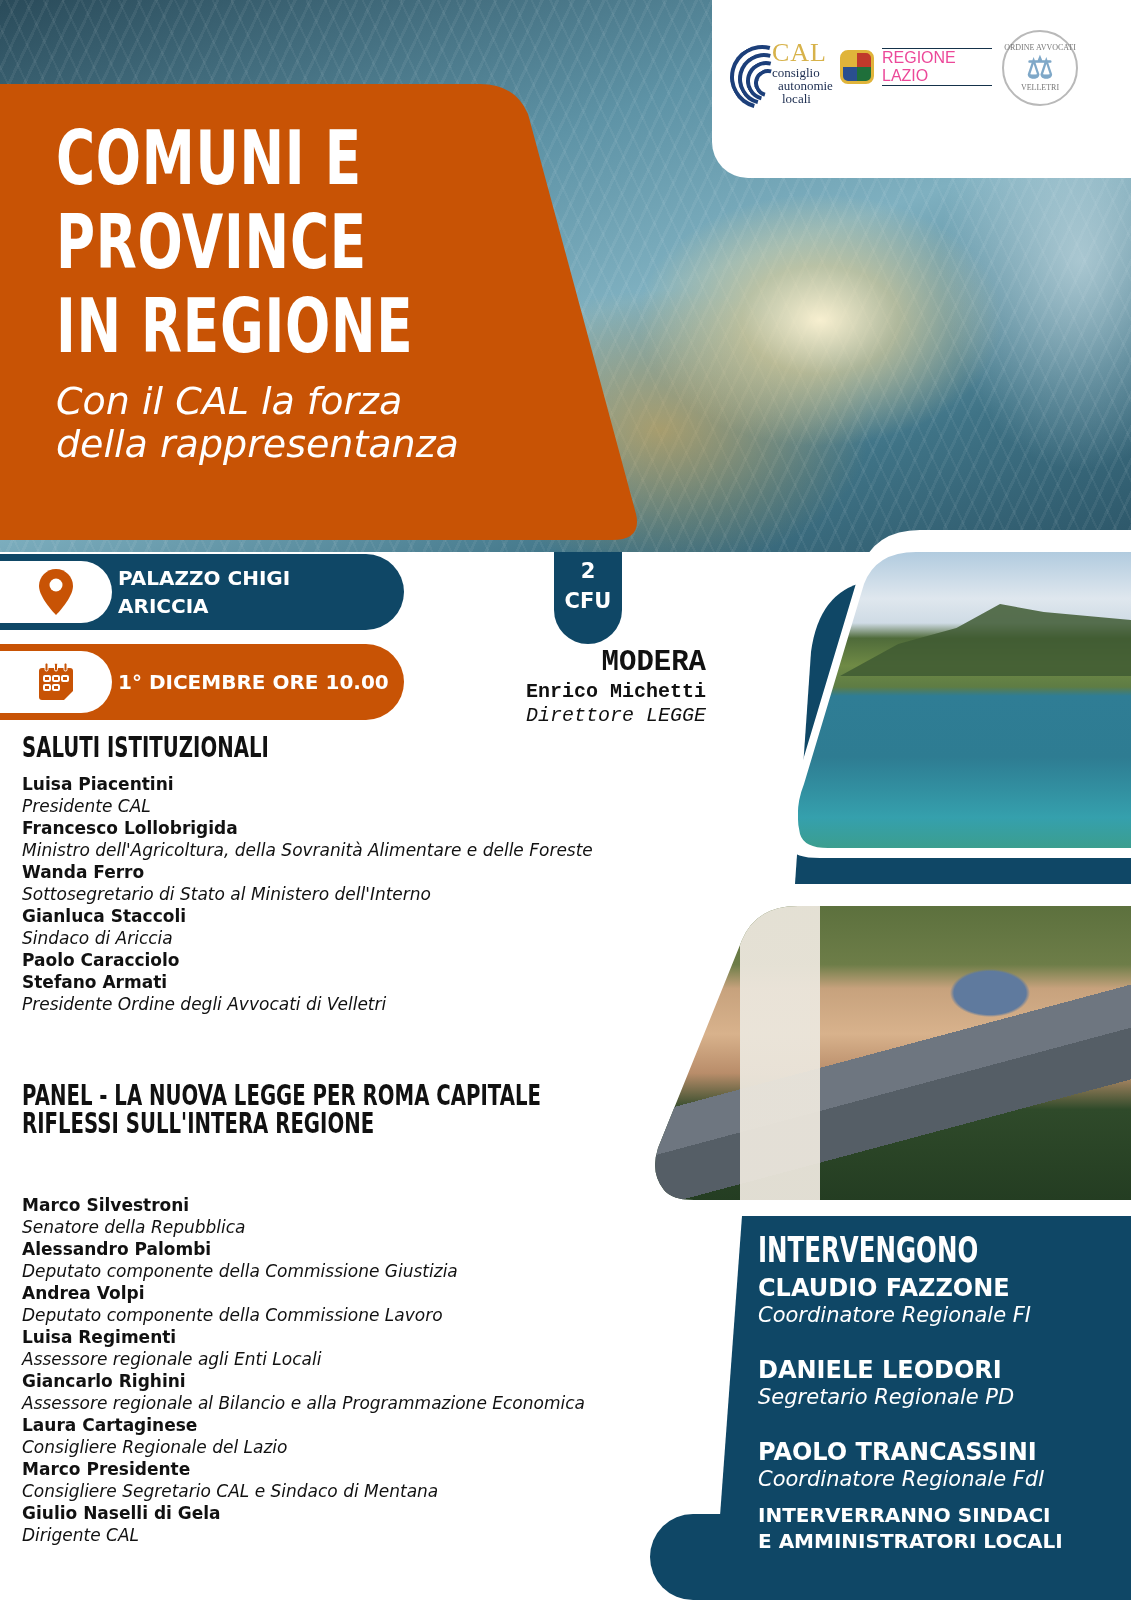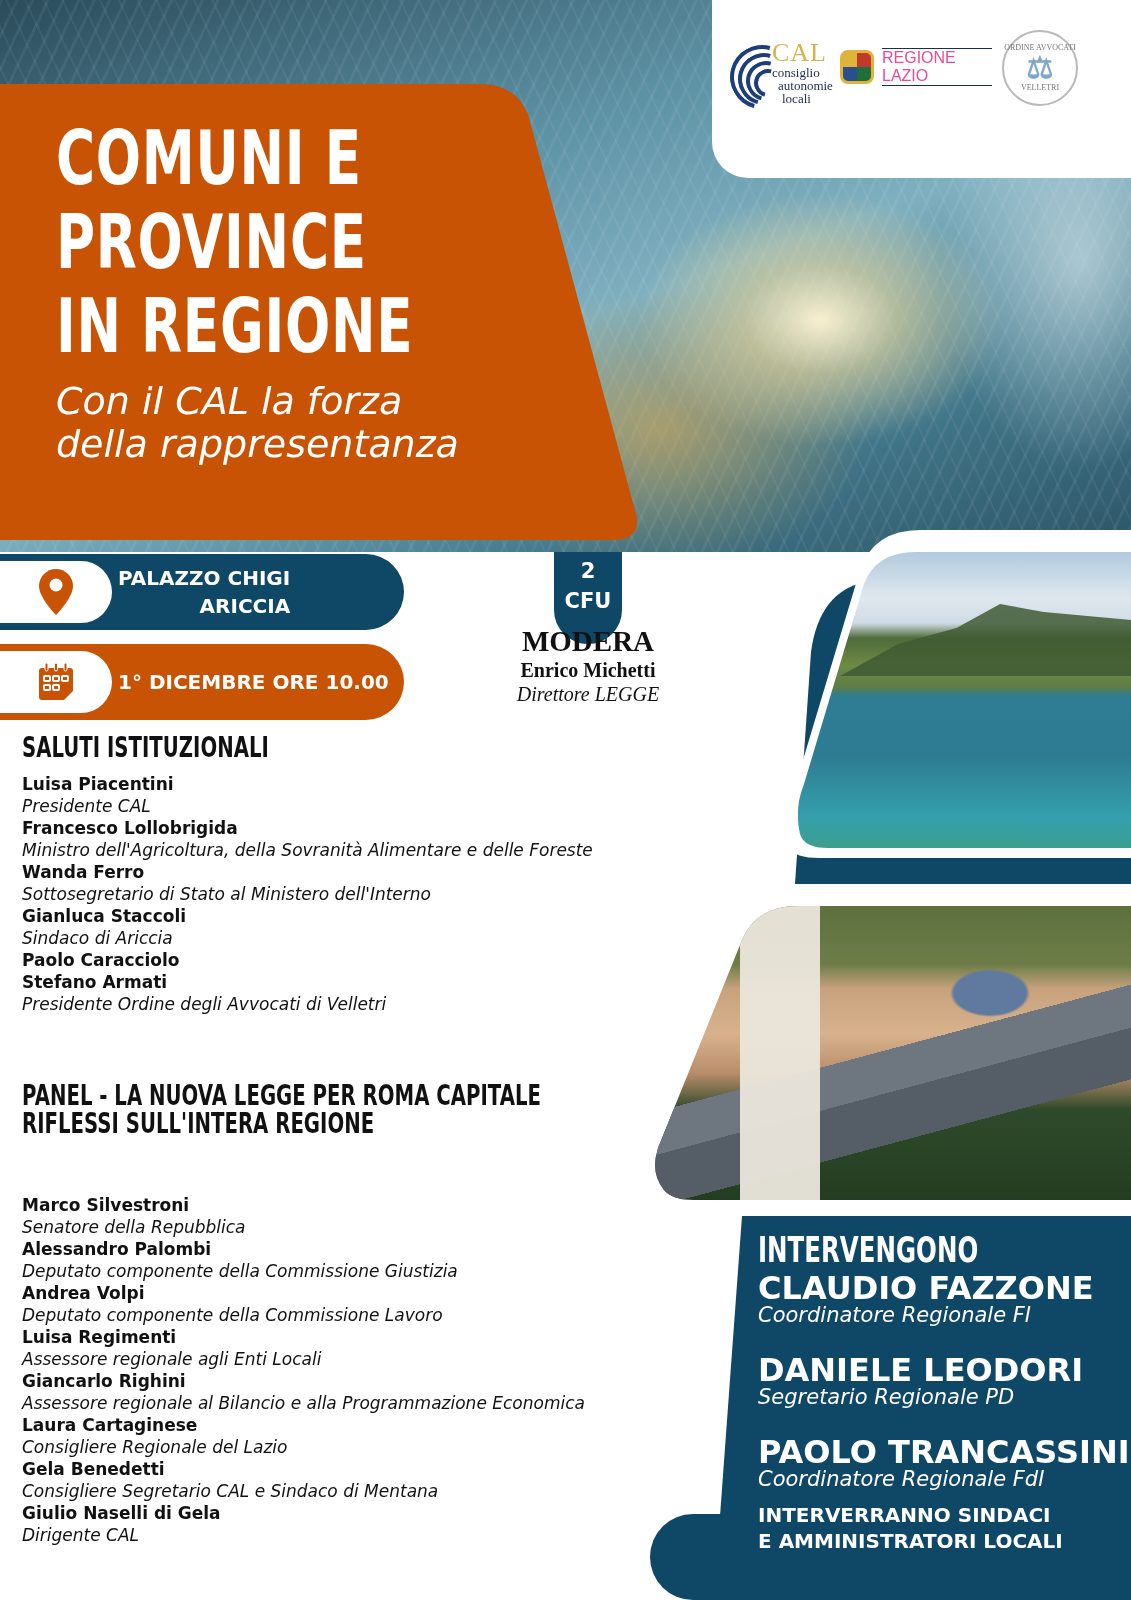--- a/index.html
+++ b/index.html
@@ -61,38 +61,38 @@
     font-family: "DejaVu Sans", sans-serif; font-weight: bold; font-size: 74px; line-height: 84px;
     transform: scaleX(0.72); transform-origin: left top; letter-spacing: 1px;
   }
   .title-sub {
     left: 56px; top: 380px; color: #fff; font-style: italic;
     font-family: "DejaVu Sans", sans-serif; font-size: 38px; line-height: 43px; font-weight: normal;
   }
 
   
   .pill {
-    height: 76px; border-radius: 0 38px 38px 0; display: flex; align-items: center; text-align: right;
+    height: 76px; border-radius: 0 38px 38px 0; display: flex; align-items: center;
   }
   .pill-loc { left: 0; top: 554px; width: 404px; background: #0f4766; }
   .pill-date { left: 0; top: 644px; width: 404px; background: #c85305; }
   .pill-icon-wrap {
     width: 112px; height: 62px; background: #fff; border-radius: 0 31px 31px 0;
     display: flex; align-items: center; justify-content: center; margin-right: 6px;
   }
   .pill-text { color: #fff; font-family: "DejaVu Sans", sans-serif; font-weight: bold; font-size: 20px; line-height: 28px; }
 
   
   .cfu-tab {
     left: 554px; top: 552px; width: 68px; height: 92px; background: #0f4766;
     border-radius: 0 0 34px 34px; color: #fff; text-align: center;
     font-family: "DejaVu Sans", sans-serif; font-weight: bold; font-size: 21px; line-height: 30px; padding-top: 4px; box-sizing: border-box;
   }
 
-  .modera { left: 470px; top: 624px; width: 236px; text-align: center; font-family: Liberation Serif, serif; }
+  .modera { left: 470px; top: 646px; width: 236px; text-align: right; font-family: Liberation Mono, monospace; }
   .modera-title { font-weight: bold; font-size: 29px; line-height: 34px; }
   .modera-name { font-weight: bold; font-size: 20px; line-height: 24px; }
   .modera-role { font-style: italic; font-size: 20px; line-height: 24px; }
 
   
   .sec-title {
     font-family: "DejaVu Sans", sans-serif; font-weight: bold; color: #111;
     font-size: 29px; line-height: 30px; transform: scaleX(0.68); transform-origin: left top; white-space: nowrap;
   }
   .speaker-list { font-family: "DejaVu Sans", sans-serif; color: #111; }
@@ -143,21 +143,21 @@
   }
   .bottom-bubble {
     left: 650px; top: 1514px; width: 481px; height: 86px; background: #0f4766;
     border-radius: 43px 0 0 43px;
   }
   .interv-content { left: 758px; top: 1230px; color: #fff; font-family: "DejaVu Sans", sans-serif; }
   .interv-title {
     font-weight: bold; font-size: 36px; line-height: 40px; transform: scaleX(0.68); transform-origin: left top; white-space: nowrap;
   }
   .interv-item { margin-top: 28px; }
-  .interv-name { font-weight: bold; font-size: 32px; line-height: 28px; white-space: nowrap; }
+  .interv-name { font-weight: bold; font-size: 24px; line-height: 28px; white-space: nowrap; }
   .interv-role { font-style: italic; font-size: 21px; line-height: 26px; white-space: nowrap; }
   .final-note {
     left: 758px; top: 1502px; color: #fff; font-family: "DejaVu Sans", sans-serif;
     font-weight: bold; font-size: 20px; line-height: 26px; white-space: nowrap;
   }
 </style>
 </head>
 <body>
 
 <div class="abs hero-bg"></div>
@@ -298,21 +298,21 @@
   </div>
   <div class="speaker">
     <div class="sp-name">Giancarlo Righini</div>
     <div class="sp-role">Assessore regionale al Bilancio e alla Programmazione Economica</div>
   </div>
   <div class="speaker">
     <div class="sp-name">Laura Cartaginese</div>
     <div class="sp-role">Consigliere Regionale del Lazio</div>
   </div>
   <div class="speaker">
-    <div class="sp-name">Gela Benedetti</div>
+    <div class="sp-name">Marco Presidente</div>
     <div class="sp-role">Consigliere Segretario CAL e Sindaco di Mentana</div>
   </div>
   <div class="speaker">
     <div class="sp-name">Giulio Naselli di Gela</div>
     <div class="sp-role">Dirigente CAL</div>
   </div>
 </div>
 
 <div class="abs img1-back"></div>
 <div class="abs img1-frame"></div>

